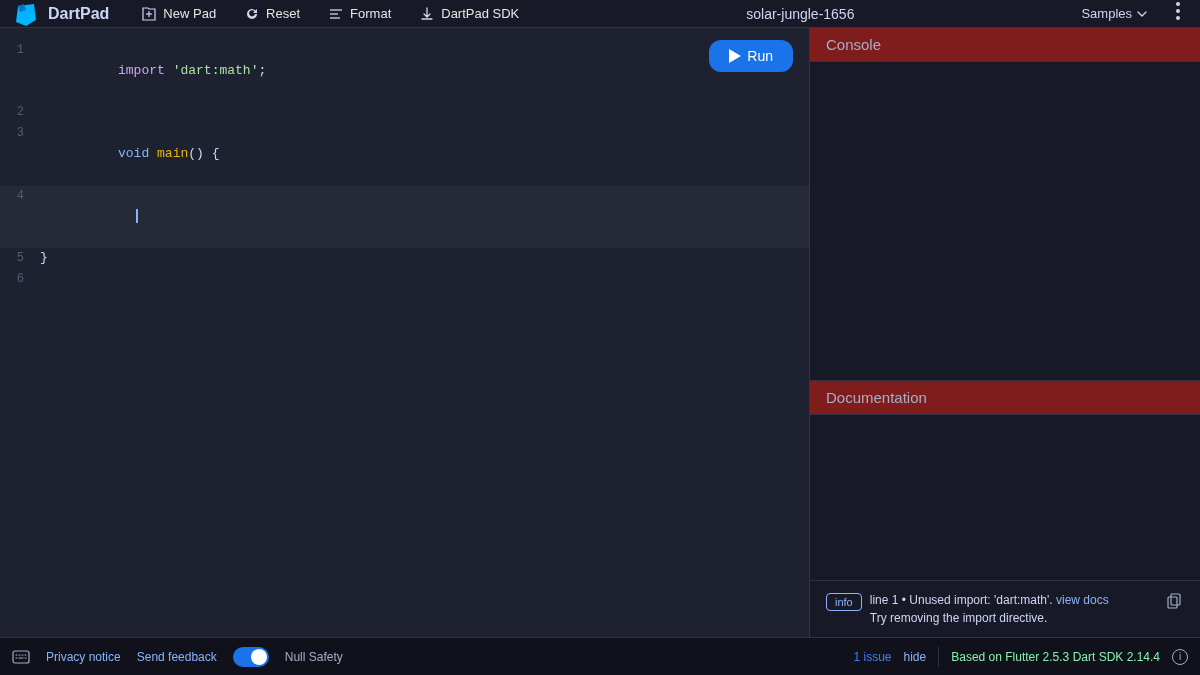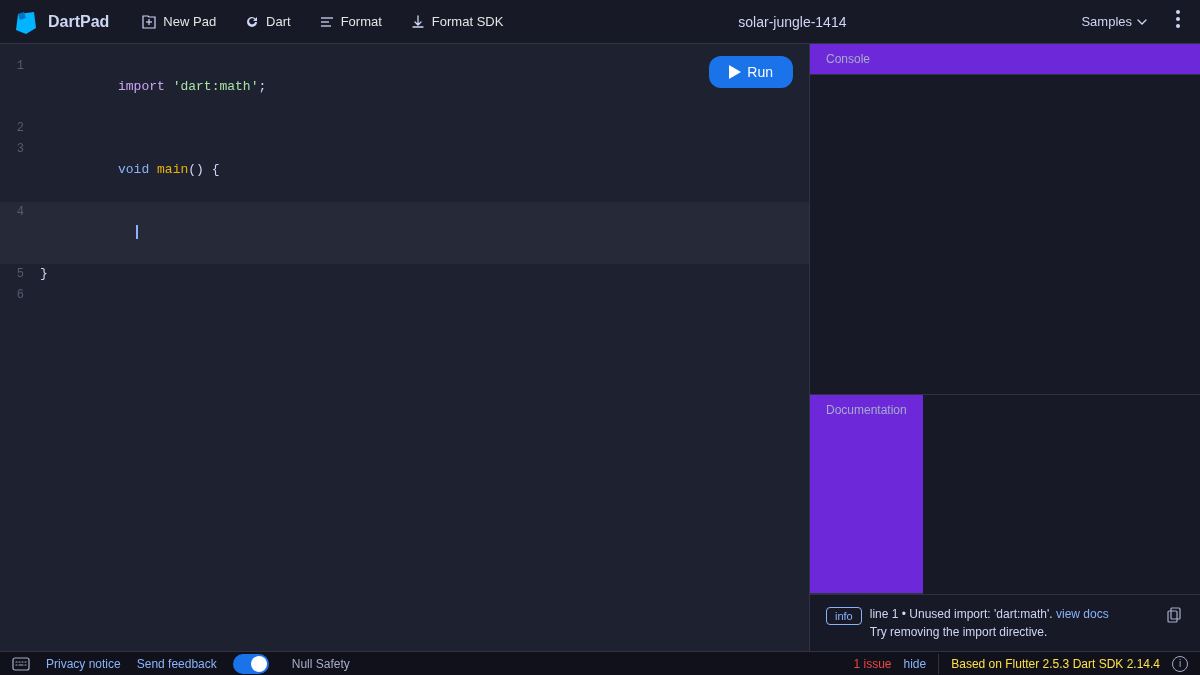--- a/index.html
+++ b/index.html
@@ -9,21 +9,21 @@
       background: #1e2130;
       font-family: 'Segoe UI', Arial, sans-serif;
       color: #cdd6f4;
       overflow: hidden;
       display: flex;
       flex-direction: column;
     }
 
     
     .header {
-      height: 44px;
+      height: 28px;
       background: #181926;
       display: flex;
       align-items: center;
       padding: 12px 12px;
       border-bottom: 1px solid #313244;
       flex-shrink: 0;
     }
     .logo-area {
       display: flex;
       align-items: center;
@@ -183,33 +183,33 @@
       background: #181926;
     }
     .console-section {
       flex: 1;
       display: flex;
       flex-direction: column;
       border-bottom: 1px solid #313244;
     }
     .section-label {
       padding: 8px 16px;
-      font-size: 12px;
+      font-size: 15px;
       color: #a6adc8;
       border-bottom: 1px solid #313244;
-      background: #6d28d9;
+      background: #7f1d1d;
     }
     .section-content {
       flex: 1;
       padding: 8px 16px;
     }
     .docs-section {
       height: 200px;
       display: flex;
-      flex-direction: row;
+      flex-direction: column;
       border-bottom: 1px solid #313244;
     }
 
     
     .issues-section {
       padding: 10px 16px;
       font-size: 12px;
       background: #181926;
     }
     .issue-row {
@@ -243,21 +243,21 @@
       background: transparent;
       border: none;
       color: #a6adc8;
       cursor: pointer;
       padding: 2px;
       flex-shrink: 0;
     }
 
     
     .status-bar {
-      height: 24px;
+      height: 38px;
       background: #11111b;
       display: flex;
       align-items: center;
       padding: 0 12px;
       font-size: 12px;
       color: #a6adc8;
       border-top: 1px solid #313244;
       flex-shrink: 0;
       gap: 16px;
     }
@@ -272,21 +272,21 @@
     }
     .status-bar-right {
       margin-left: auto;
       display: flex;
       align-items: center;
       gap: 12px;
     }
     .toggle-container {
       display: flex;
       align-items: center;
-      gap: 23px;
+      gap: 16px;
     }
     .toggle {
       width: 36px;
       height: 20px;
       background: #1a73e8;
       border-radius: 10px;
       position: relative;
       cursor: pointer;
     }
     .toggle::after {
@@ -294,29 +294,29 @@
       position: absolute;
       width: 16px;
       height: 16px;
       background: #fff;
       border-radius: 50%;
       top: 2px;
       right: 2px;
       transition: 0.2s;
     }
     .issues-count {
-      color: #ef4444;
+      color: #3b82f6;
     }
     .hide-link {
       color: #89b4fa;
       cursor: pointer;
       text-decoration: none;
     }
     .flutter-info {
-      color: #fde047;
+      color: #86efac;
     }
     .info-icon-circle {
       width: 16px;
       height: 16px;
       border: 1px solid #a6adc8;
       border-radius: 50%;
       display: flex;
       align-items: center;
       justify-content: center;
       font-size: 10px;
@@ -348,39 +348,39 @@
         <path d="M2 2h5l1 1h6v11H2V2z" fill="none" stroke="#cdd6f4" stroke-width="1.2"></path>
         <line x1="5" y1="8" x2="11" y2="8" stroke="#cdd6f4" stroke-width="1.2"></line>
         <line x1="8" y1="5" x2="8" y2="11" stroke="#cdd6f4" stroke-width="1.2"></line>
       </svg>
       <span>New Pad</span>
     </button>
     <button class="header-btn">
       <svg width="16" height="16" viewBox="0 0 16 16" fill="none">
         <path d="M13 8A5 5 0 1 1 8 3a5 5 0 0 1 3.5 1.5L13 3v4h-4l1.5-1.5A3 3 0 1 0 11 8h2z" fill="#cdd6f4"></path>
       </svg>
-      <span>Dart</span>
+      <span>Reset</span>
     </button>
     <button class="header-btn">
       <svg width="16" height="16" viewBox="0 0 16 16" fill="none">
         <line x1="2" y1="4" x2="14" y2="4" stroke="#cdd6f4" stroke-width="1.3"></line>
         <line x1="2" y1="8" x2="10" y2="8" stroke="#cdd6f4" stroke-width="1.3"></line>
         <line x1="2" y1="12" x2="12" y2="12" stroke="#cdd6f4" stroke-width="1.3"></line>
       </svg>
       <span>Format</span>
     </button>
     <button class="header-btn">
       <svg width="16" height="16" viewBox="0 0 16 16" fill="none">
         <path d="M8 2v8M5 8l3 3 3-3M3 13h10" stroke="#cdd6f4" stroke-width="1.3" stroke-linecap="round"></path>
       </svg>
-      <span>Format SDK</span>
+      <span>DartPad SDK</span>
     </button>
   </div>
 
-  <div class="title-center">solar-jungle-1414</div>
+  <div class="title-center">solar-jungle-1656</div>
 
   <div class="header-right">
     <button class="samples-btn">
       <span>Samples</span>
       <svg width="12" height="12" viewBox="0 0 12 12" fill="none">
         <path d="M2 4l4 4 4-4" stroke="#cdd6f4" stroke-width="1.3" stroke-linecap="round"></path>
       </svg>
     </button>
     <button class="more-btn">
       <svg width="4" height="18" viewBox="0 0 4 18" fill="#cdd6f4">

